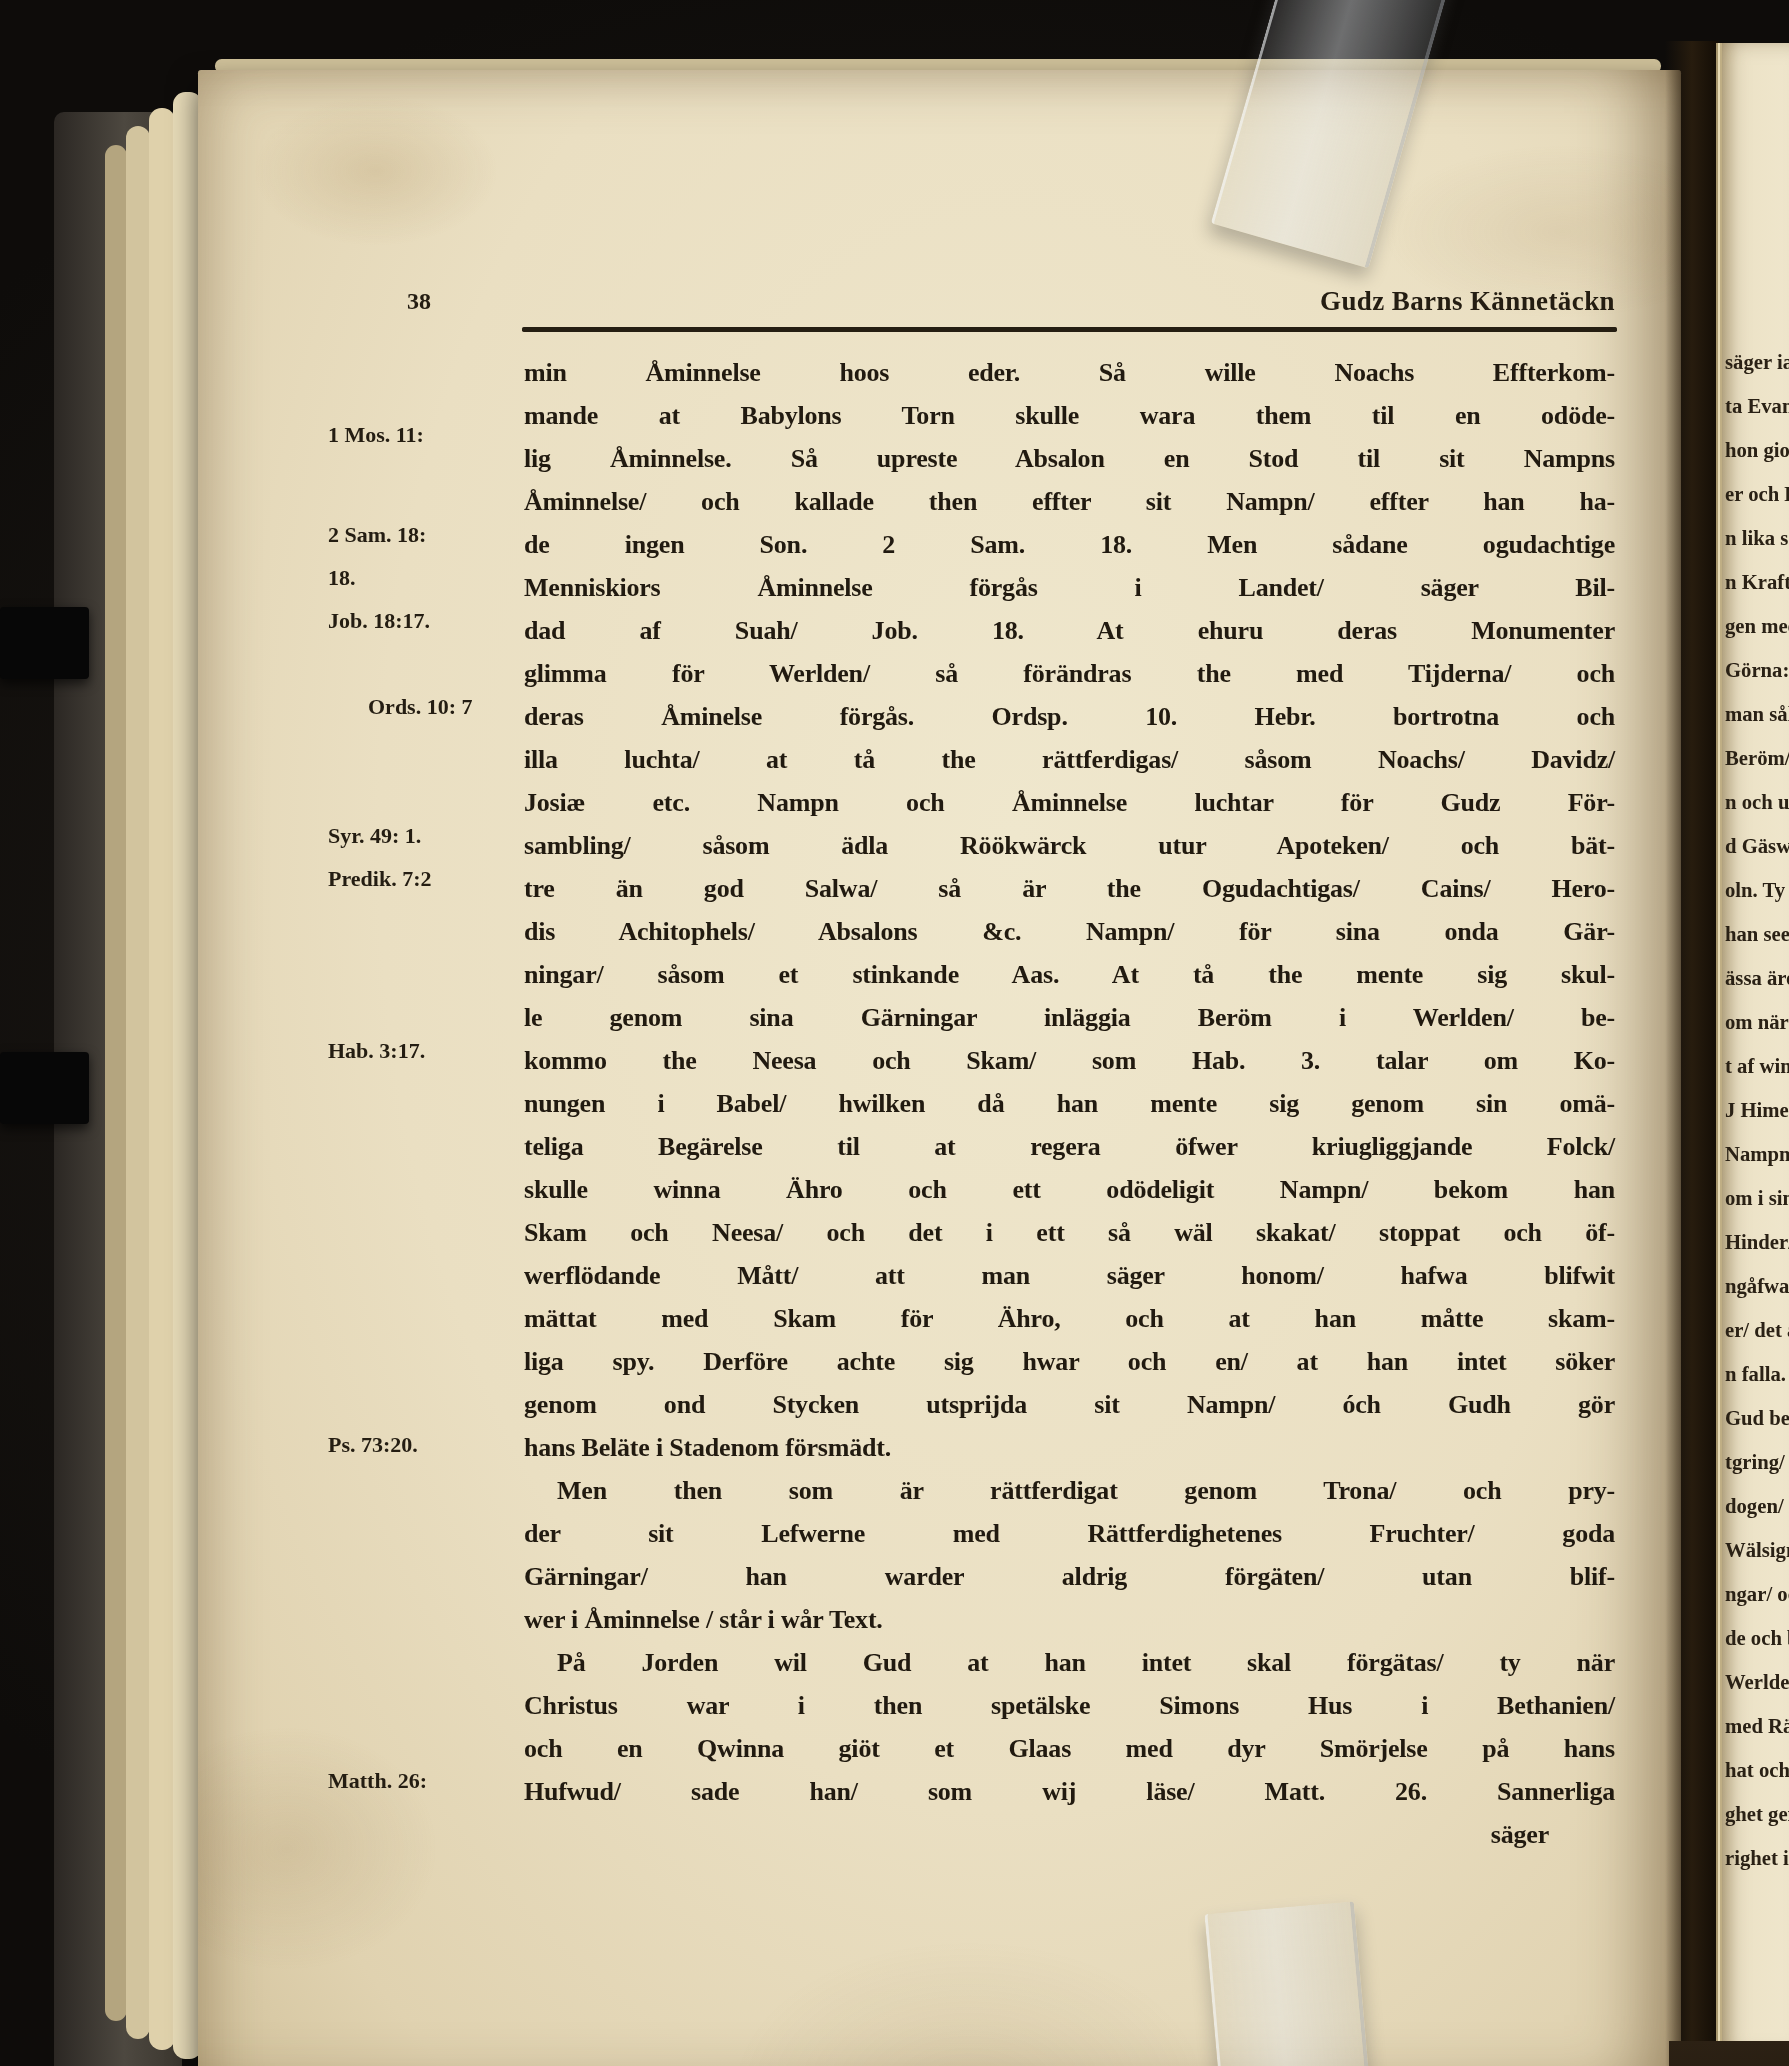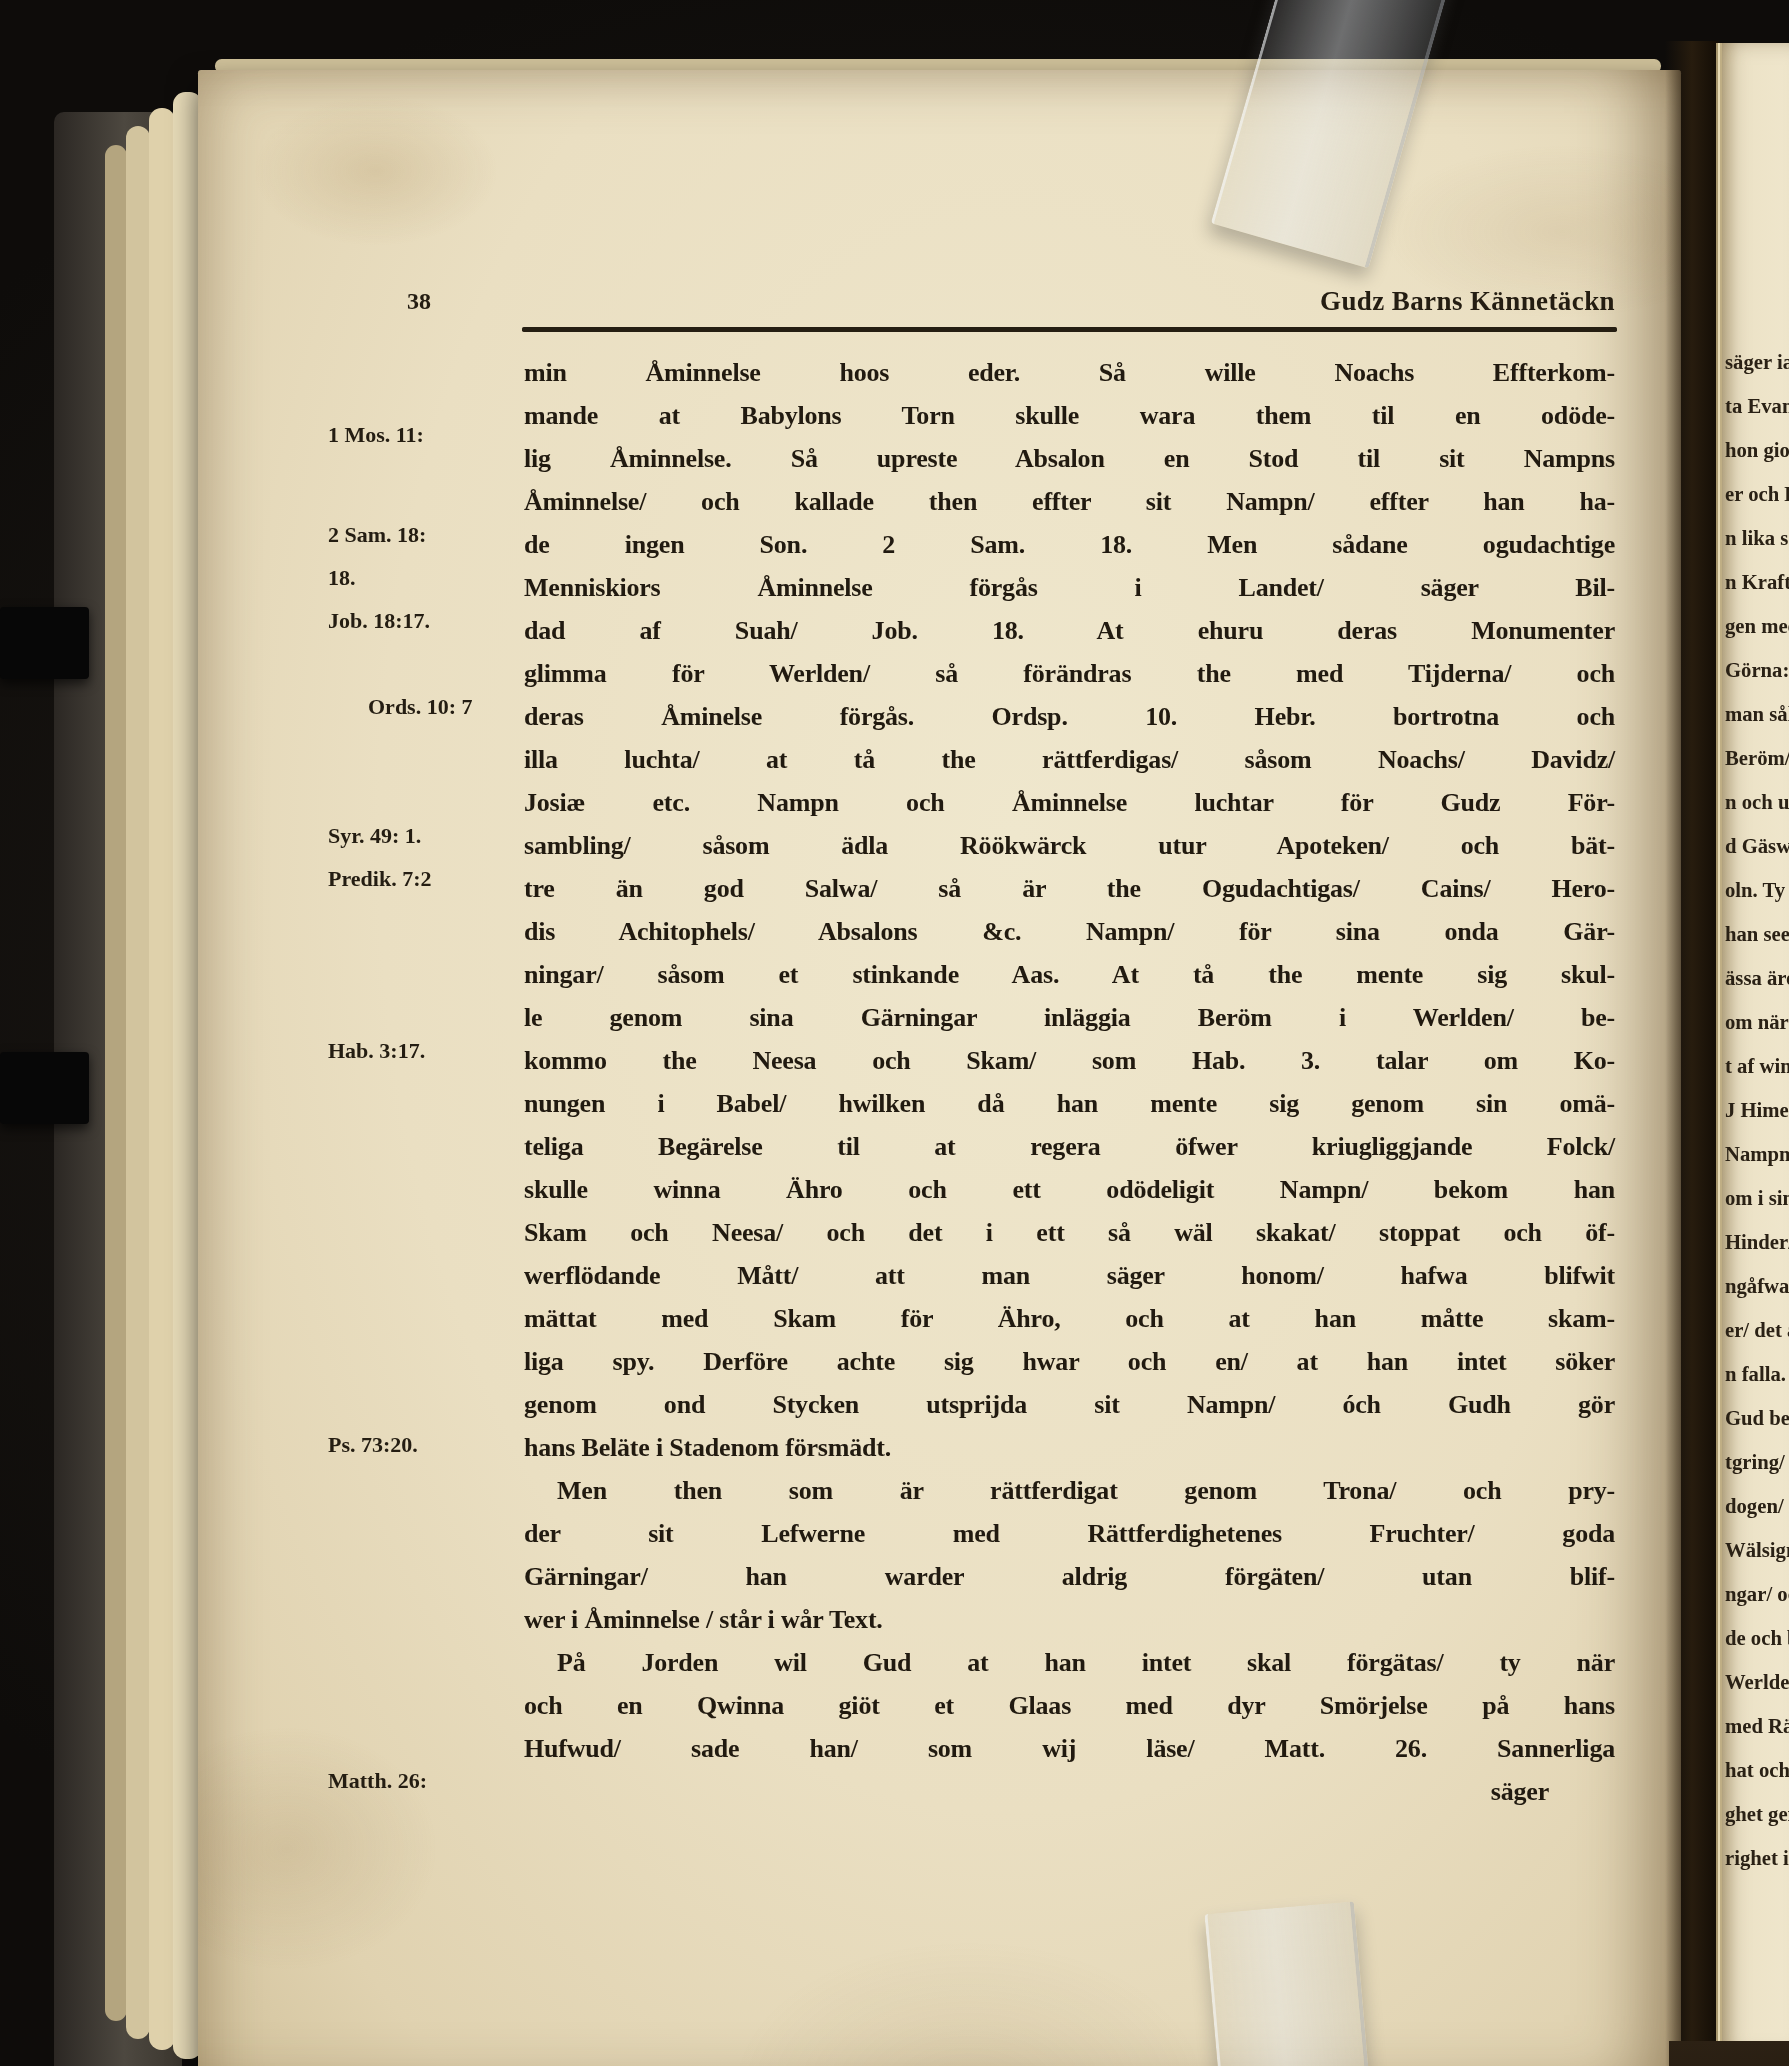--- a/index.html
+++ b/index.html
@@ -135,20 +135,21 @@
         <div class="line">werflödande Mått/ att man säger honom/ hafwa blifwit</div>
         <div class="line">mättat med Skam för Ähro, och at han måtte skam-</div>
         <div class="line">liga spy. Derföre achte sig hwar och en/ at han intet söker</div>
         <div class="line">genom ond Stycken utsprijda sit Nampn/ óch Gudh gör</div>
         <div class="line end">hans Beläte i Stadenom försmädt.</div>
         <div class="line indent">Men then som är rättferdigat genom Trona/ och pry-</div>
         <div class="line">der sit Lefwerne med Rättferdighetenes Fruchter/ goda</div>
         <div class="line">Gärningar/ han warder aldrig förgäten/ utan blif-</div>
         <div class="line end">wer i Åminnelse / står i wår Text.</div>
         <div class="line indent">På Jorden wil Gud at han intet skal förgätas/ ty när</div>
+        <div class="line">Christus war i then spetälske Simons Hus i Bethanien/</div>
         <div class="line">och en Qwinna giöt et Glaas med dyr Smörjelse på hans</div>
         <div class="line">Hufwud/ sade han/ som wij läse/ Matt. 26. Sannerliga</div>
         <div class="line end right">säger</div>
       </div>
   </div>
 
   <div class="gutter"></div>
 
   <div class="page-right">
     <div class="frags">

